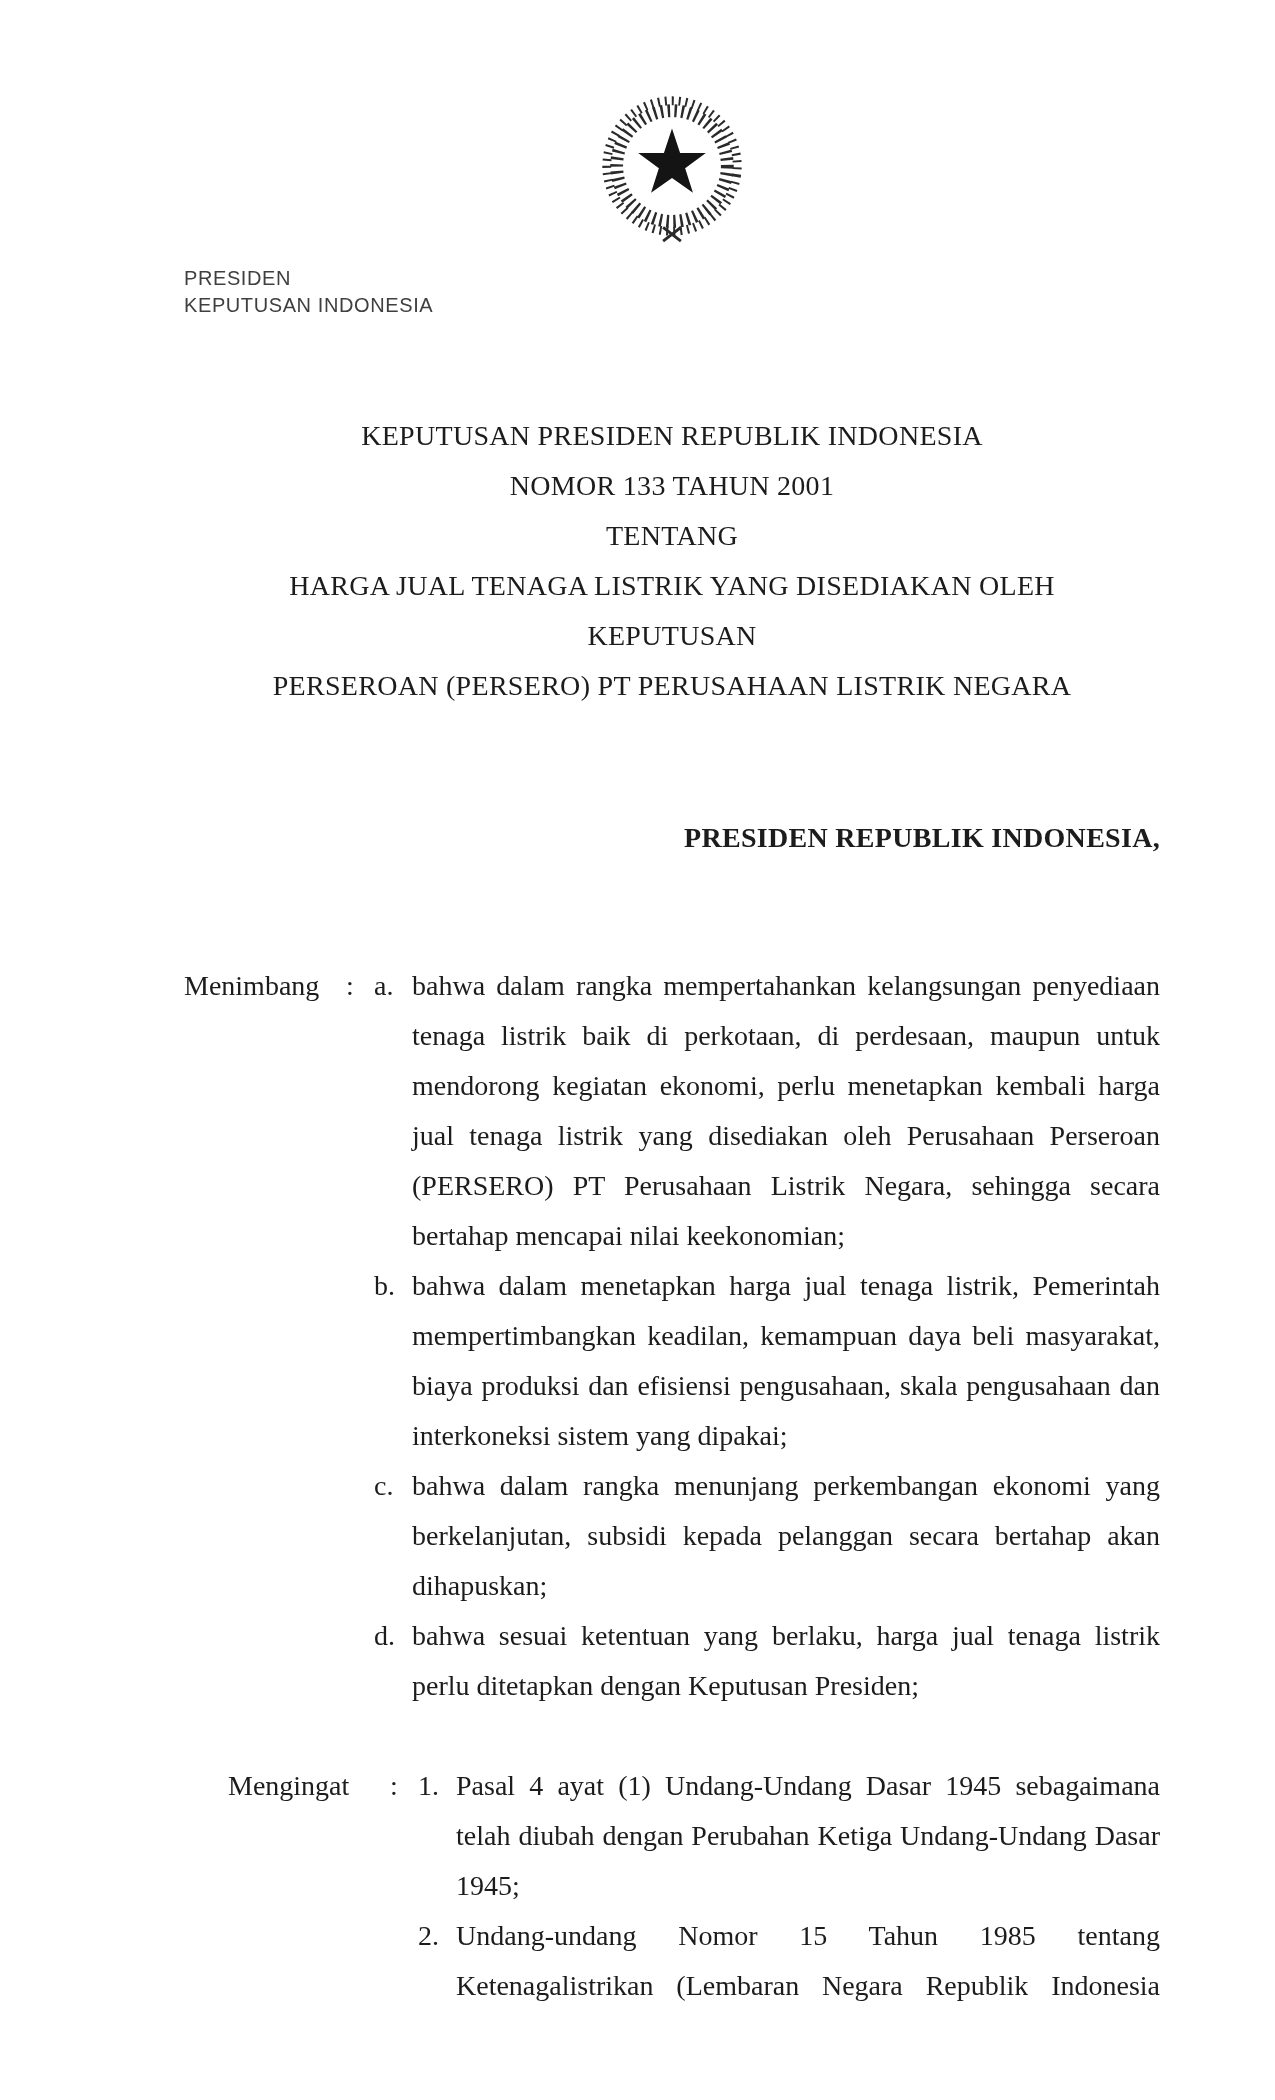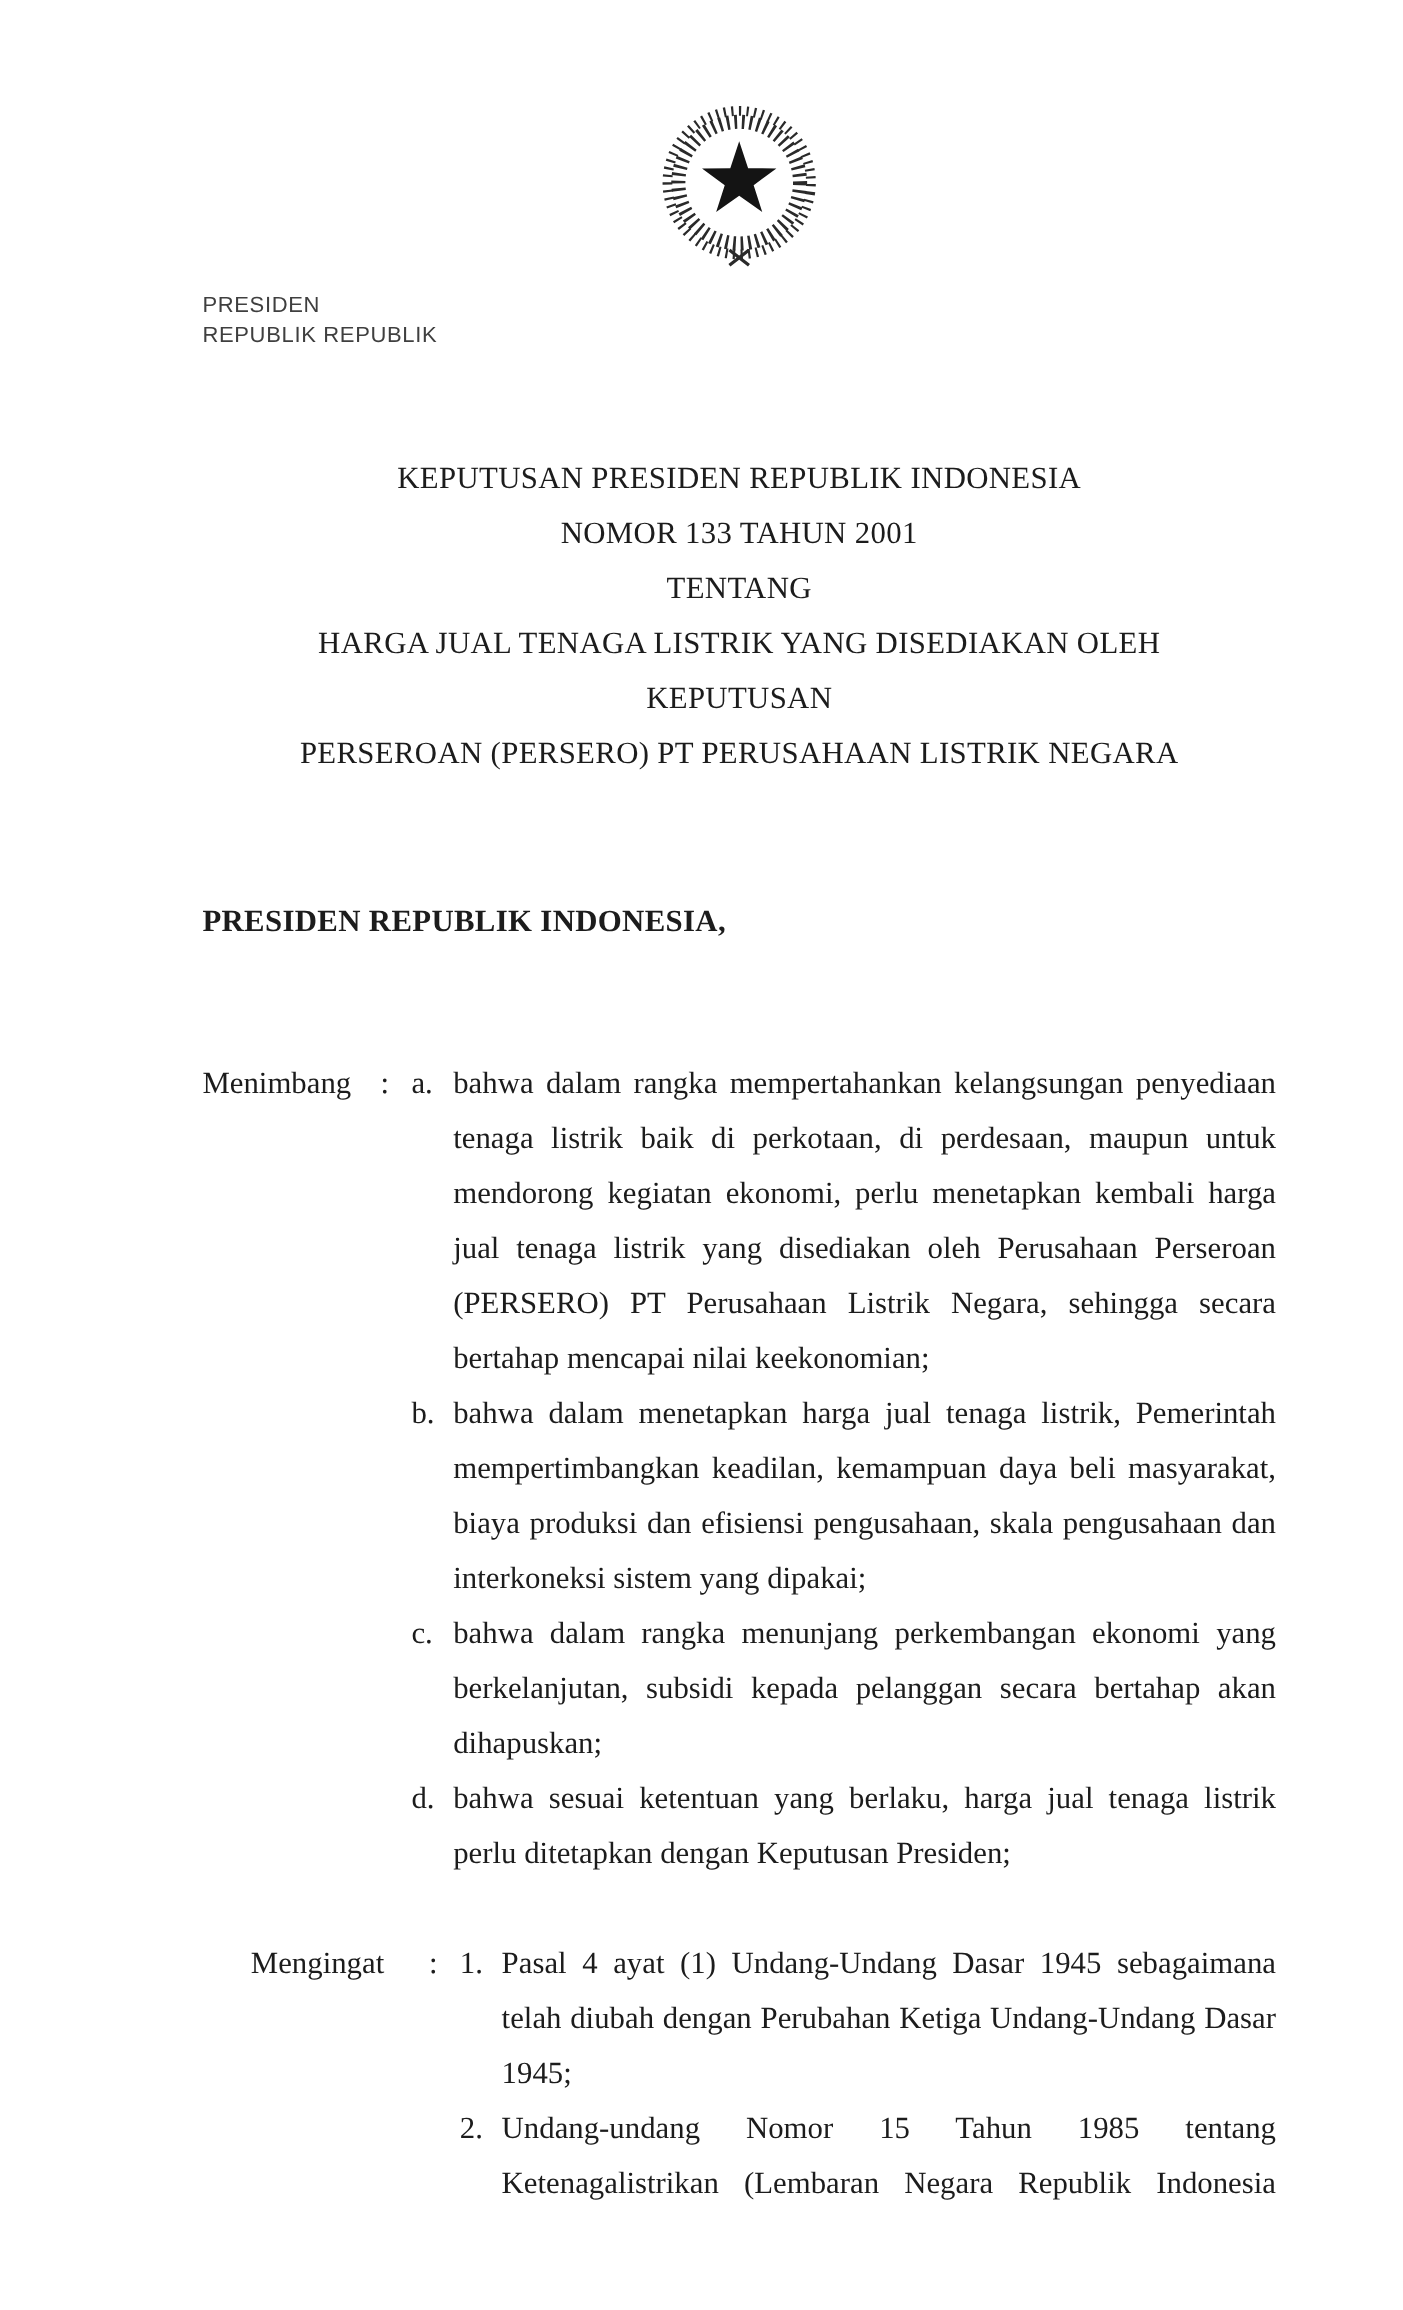--- a/index.html
+++ b/index.html
@@ -33,21 +33,21 @@
   .title-block {
     margin-top: 92px;
     text-align: center;
     font-weight: normal;
     font-size: 28px;
     line-height: 50px;
     letter-spacing: 0.3px;
   }
   .salutation {
     margin-top: 102px;
-    text-align: left;
+    text-align: right;
     font-weight: bold;
     font-size: 28px;
     line-height: 50px;
     letter-spacing: 0.3px;
   }
   .section {
     display: grid;
     grid-template-columns: 162px 28px 1fr;
     font-size: 28px;
     line-height: 50px;
@@ -72,21 +72,21 @@
         <circle cx="85" cy="82" r="56" stroke-width="13" stroke-dasharray="2.5 4.5"></circle>
         <circle cx="85" cy="82" r="66" stroke-width="9" stroke-dasharray="2 5" transform="rotate(8 85 82)"></circle>
       </g>
       <polygon fill="#141414" points="85,44 93.2,68.7 119.2,68.9 98.3,84.3 106.2,109.1 85,94 63.8,109.1 71.7,84.3 50.8,68.9 76.8,68.7"></polygon>
       <path d="M76 144 L94 158 M94 144 L76 158" stroke="#2a2a2a" stroke-width="3" fill="none"></path>
     </svg>
   </div>
 
   <div class="letterhead">
     <div>PRESIDEN</div>
-    <div>REPUBLIK REPUBLIK</div>
+    <div>KEPUTUSAN INDONESIA</div>
   </div>
 
   <div class="title-block">
     <div>KEPUTUSAN PRESIDEN REPUBLIK INDONESIA</div>
     <div>NOMOR 133 TAHUN 2001</div>
     <div>TENTANG</div>
     <div>HARGA JUAL TENAGA LISTRIK YANG DISEDIAKAN OLEH</div>
     <div>KEPUTUSAN</div>
     <div>PERSEROAN (PERSERO) PT PERUSAHAAN LISTRIK NEGARA</div>
   </div>

